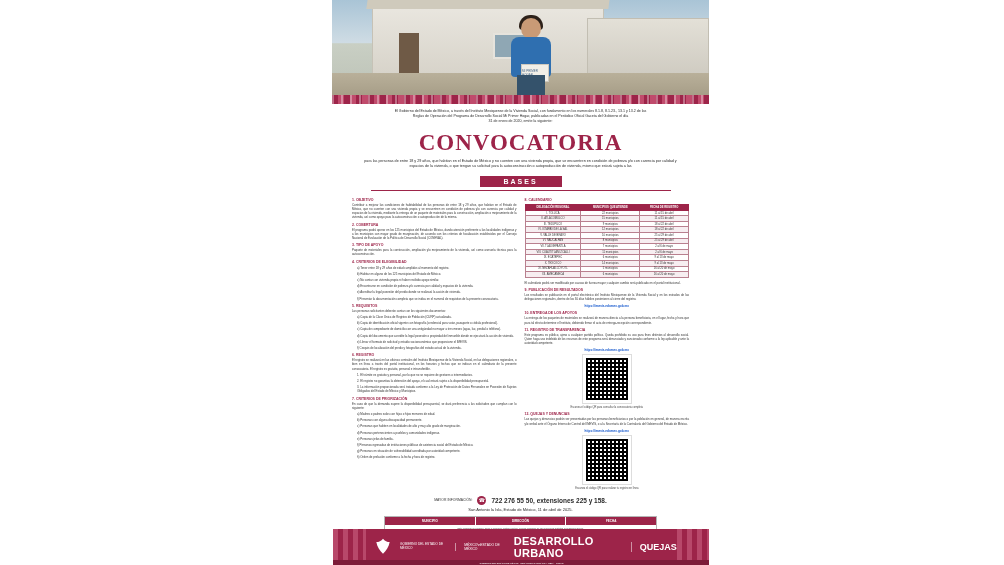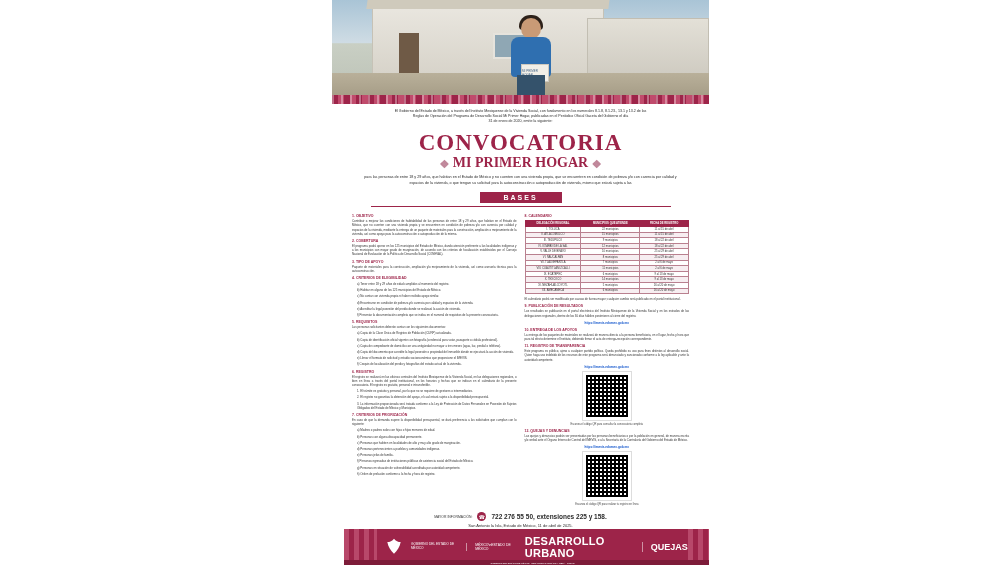--- a/index.html
+++ b/index.html
@@ -72,21 +72,21 @@
   .place{text-align:center;font-size:4px;color:#2b2b2b;margin-bottom:4px;}
 
   
   .formbox{margin:0 52px;border:1px solid #b5b5b5;height:46px;}
   .formbox .hrow{display:flex;background:#9d2449;color:#fff;font-size:3px;font-weight:bold;}
   .formbox .hrow div{flex:1;text-align:center;padding:2px 0;border-right:1px solid #fff;}
   .formbox .hrow div:last-child{border-right:none;}
   .formnote{font-size:2.3px;color:#555;text-align:center;padding:2px 4px;line-height:1.4;}
 
   
-  .logobar{position:absolute;left:12px;bottom:0;width:377px;height:36px;background:#9d2449;display:flex;align-items:center;}
+  .logobar{position:absolute;left:1px;bottom:0;width:377px;height:36px;background:#9d2449;display:flex;align-items:center;}
   .lb-greca{width:40px;height:36px;background:repeating-linear-gradient(90deg,#b8486a 0 5px,#9d2449 5px 10px);}
   .lb-greca.r{margin-left:auto;}
   .eagle{width:26px;height:26px;margin:0 6px;display:flex;align-items:center;justify-content:center;color:#fff;font-size:14px;}
   .lb-txt{color:#fff;font-size:3.2px;line-height:1.2;margin-right:8px;}
   .lb-mex{color:#fff;font-size:3.4px;border-left:1px solid rgba(255,255,255,.5);padding-left:8px;margin-right:8px;line-height:1.2;}
   .lb-du{color:#fff;font-weight:bold;font-size:11px;letter-spacing:.3px;}
   .lb-ev{color:#fff;font-weight:bold;font-size:9px;border-left:1px solid rgba(255,255,255,.5);padding-left:8px;margin-left:6px;}
   .lb-bottom{position:absolute;left:0;bottom:0;width:377px;height:5px;background:#7d1c39;color:#fff;font-size:2.2px;display:flex;align-items:center;justify-content:center;gap:4px;}
 </style>
 </head>
@@ -116,25 +116,20 @@
     <div class="greca"></div>
 
     <div class="intro">
       <p>El Gobierno del Estado de México, a través del Instituto Mexiquense de la Vivienda Social, con fundamento en los numerales 8.1.8, 8.1.23., 13.1 y 13.2 de las</p>
       <p>Reglas de Operación del Programa de Desarrollo Social Mi Primer Hogar, publicadas en el Periódico Oficial Gaceta del Gobierno el día</p>
       <p>31 de enero de 2020, emite la siguiente:</p>
     </div>
 
     <div class="titlewrap">
       <div class="conv">CONVOCATORIA</div>
-      <div class="sub">
-        <span class="orn">❖</span>
-        <span>MI PRIMER HOGAR</span>
-        <span class="orn">❖</span>
-      </div>
     </div>
 
     <div class="lead">para las personas de entre 18 y 29 años, que habitan en el Estado de México y no cuenten con una vivienda propia, que se encuentren en condición de pobreza y/o con carencia por calidad y espacios de la vivienda, o que tengan su solicitud para la autoconstrucción o autoproducción de vivienda, mismo que estará sujeta a las</div>
 
     <div class="bases">BASES</div>
     <div class="bases-rule"></div>
 
     <div class="cols">
 
       <div class="col">

